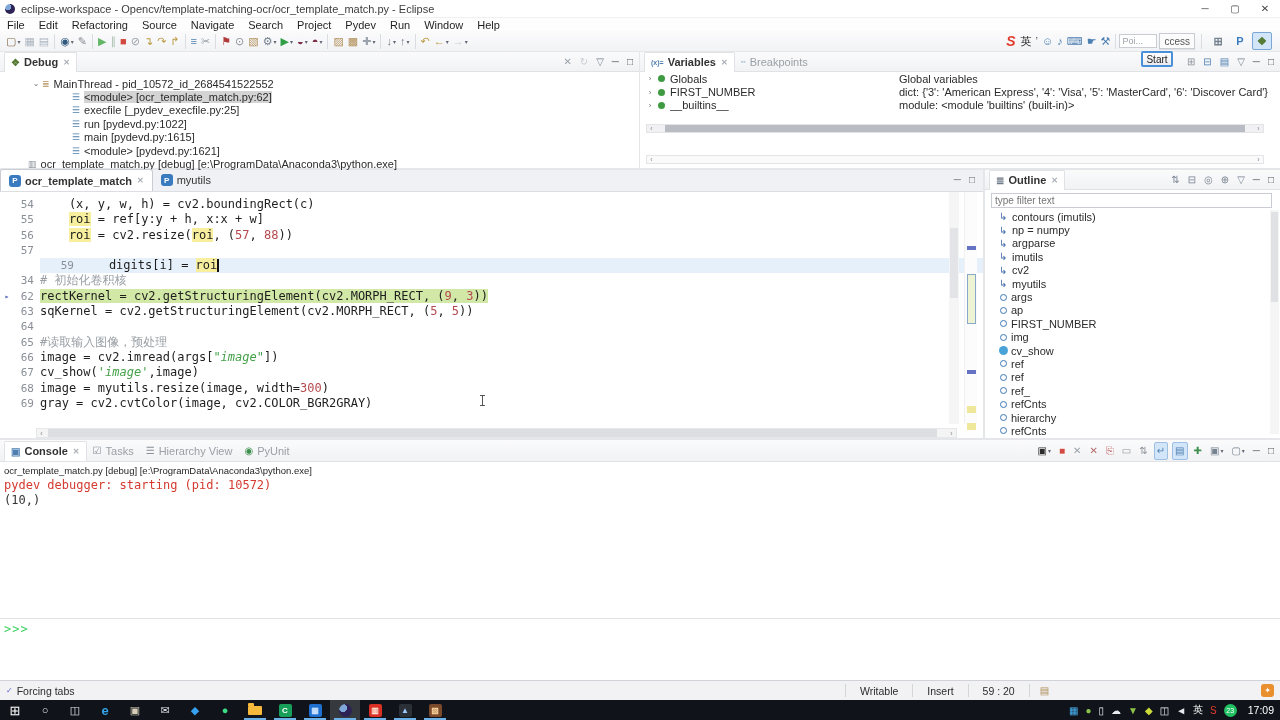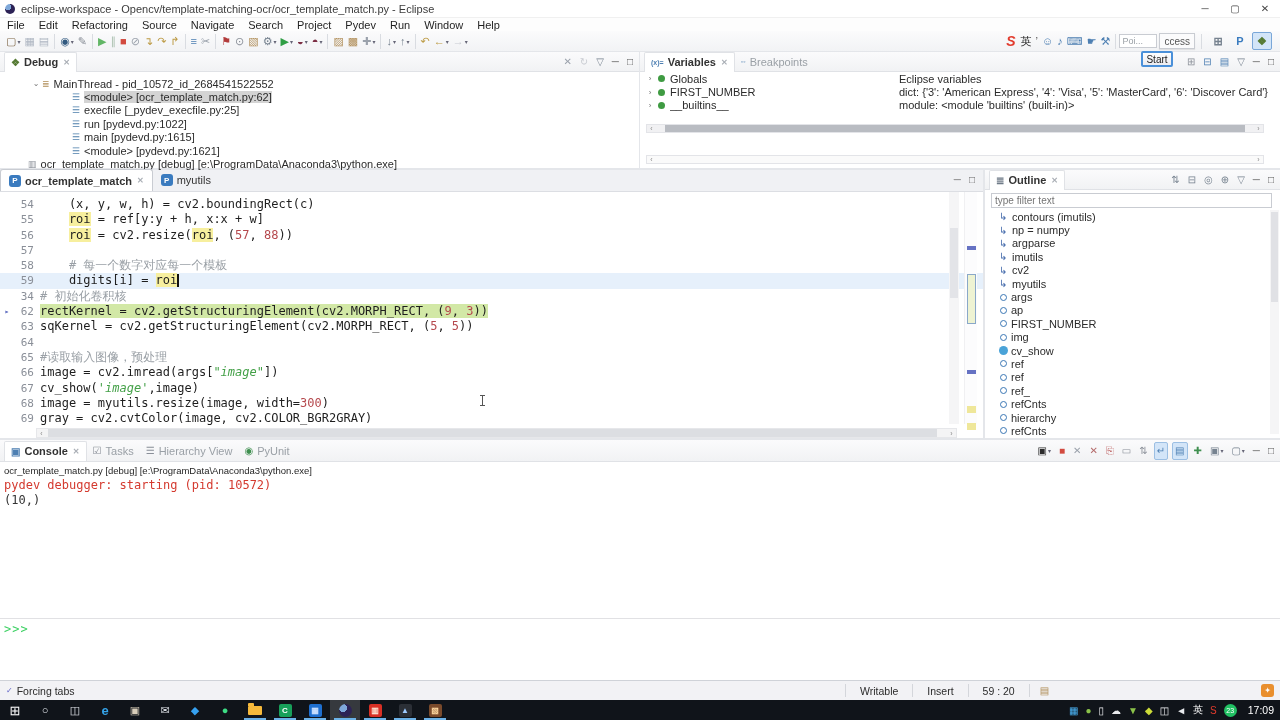--- a/index.html
+++ b/index.html
@@ -67,21 +67,21 @@
   .pyicon { width:12px; height:12px; border-radius:3px; background:#3a7bbf; color:#fff; font-size:8px; font-weight:bold;
     display:inline-flex; align-items:center; justify-content:center; margin-right:4px; }
   .etools { position:absolute; right:8px; top:4px; display:flex; gap:8px; color:#666; font-size:10px; }
 
   .codewrap { position:absolute; top:22px; left:0; right:0; bottom:0; overflow:hidden; }
   .cl { display:flex; height:15.3px; line-height:15.3px; font-family:"DejaVu Sans Mono", monospace; font-size:12px; white-space:pre; }
   .cl .mk { width:14px; flex:none; font-size:8px; color:#5c6bc0; display:flex; align-items:center; justify-content:center; }
   .cl .ln { width:20px; flex:none; text-align:right; color:#8a8f98; font-size:11px; margin-right:6px; }
   .cl .ct { flex:1; }
   .tokens { display:inline; }
-  .hl-current { background:#e6f0fb; }
+  .hl-current { background:#e6f0fb;margin-left:40px; }
   .debug-bg { background:#d2e8a6; }
   .tk-p { color:#1e1e1e; }
   .tk-o { background:#f7ef9e; color:#1e1e1e; }
   .tk-n2 { color:#b5484d; }
   .tk-s { color:#43a047; font-style:italic; }
   .tk-c { color:#9aa0a6; }
   .caret { display:inline-block; width:1.5px; height:13px; background:#111; vertical-align:middle; }
 
   .ehscroll { position:absolute; left:36px; right:26px; top:258px; height:10px; background:#f4f4f5; border:1px solid #e6e7ea; display:flex; align-items:center; z-index:4; }
   .ehscroll .thumb { height:8px; background:#dcdee2; flex:1; margin:0 10px 0 2px; }
@@ -394,21 +394,21 @@
         <span class="tbtn">
           <span class="glyph" style="color: rgb(85, 85, 85);">□</span>
         </span>
       </span>
   </div>
   <div>
       <div class="vrow">
         <span class="texp tw" style="margin-left: 4px;">›</span>
         <span class="vdot"></span>
         <span style="width: 229px; flex: 0 0 auto; overflow: hidden;">Globals</span>
-        <span style="overflow: hidden;">Eclipse variables</span>
+        <span style="overflow: hidden;">Global variables</span>
       </div>
       <div class="vrow">
         <span class="texp tw" style="margin-left: 4px;">›</span>
         <span class="vdot"></span>
         <span style="width: 229px; flex: 0 0 auto; overflow: hidden;">FIRST_NUMBER</span>
         <span style="overflow: hidden;">dict: {'3': 'American Express', '4': 'Visa', '5': 'MasterCard', '6': 'Discover Card'}</span>
       </div>
       <div class="vrow">
         <span class="texp tw" style="margin-left: 4px;">›</span>
         <span class="vdot"></span>
@@ -445,21 +445,20 @@
       <span>─</span>
       <span>□</span>
     </span>
   </div>
   <div class="codewrap">
     <div style="padding-top:5px;">
         <div class="cl"><span class="mk"></span><span class="ln">54</span><span class="ct" style="padding-left: 4ch;"><span class="tokens"><span class="tk-p">(x, y, w, h) = cv2.boundingRect(c)</span></span></span></div>
         <div class="cl"><span class="mk"></span><span class="ln">55</span><span class="ct" style="padding-left: 4ch;"><span class="tokens"><span class="tk-o">roi</span><span class="tk-p"> = ref[y:y + h, x:x + w]</span></span></span></div>
         <div class="cl"><span class="mk"></span><span class="ln">56</span><span class="ct" style="padding-left: 4ch;"><span class="tokens"><span class="tk-o">roi</span><span class="tk-p"> = cv2.resize(</span><span class="tk-o">roi</span><span class="tk-p">, (</span><span class="tk-n2">57</span><span class="tk-p">, </span><span class="tk-n2">88</span><span class="tk-p">))</span></span></span></div>
         <div class="cl"><span class="mk"></span><span class="ln">57</span><span class="ct"><span class="tokens"></span></span></div>
-        <div class="cl"><span class="mk"></span><span class="ln">58</span><span class="ct" style="padding-left: 4ch;"><span class="tokens"><span class="tk-c"># 每一个数字对应每一个模板</span></span></span></div>
         <div class="cl hl-current"><span class="mk"></span><span class="ln">59</span><span class="ct" style="padding-left: 4ch;"><span class="tokens"><span class="tk-p">digits[i] = </span><span class="tk-o">roi</span><span class="caret"></span></span></span></div>
         <div class="cl"><span class="mk"></span><span class="ln">34</span><span class="ct"><span class="tokens"><span class="tk-c"># 初始化卷积核</span></span></span></div>
         <div class="cl"><span class="mk">▸</span><span class="ln">62</span><span class="ct"><span class="tokens debug-bg"><span class="tk-p">rectKernel = cv2.getStructuringElement(cv2.MORPH_RECT, (</span><span class="tk-n2">9</span><span class="tk-p">, </span><span class="tk-n2">3</span><span class="tk-p">))</span></span></span></div>
         <div class="cl"><span class="mk"></span><span class="ln">63</span><span class="ct"><span class="tokens"><span class="tk-p">sqKernel = cv2.getStructuringElement(cv2.MORPH_RECT, (</span><span class="tk-n2">5</span><span class="tk-p">, </span><span class="tk-n2">5</span><span class="tk-p">))</span></span></span></div>
         <div class="cl"><span class="mk"></span><span class="ln">64</span><span class="ct"><span class="tokens"></span></span></div>
         <div class="cl"><span class="mk"></span><span class="ln">65</span><span class="ct"><span class="tokens"><span class="tk-c">#读取输入图像，预处理</span></span></span></div>
         <div class="cl"><span class="mk"></span><span class="ln">66</span><span class="ct"><span class="tokens"><span class="tk-p">image = cv2.imread(args[</span><span class="tk-s">"image"</span><span class="tk-p">])</span></span></span></div>
         <div class="cl"><span class="mk"></span><span class="ln">67</span><span class="ct"><span class="tokens"><span class="tk-p">cv_show(</span><span class="tk-s">'image'</span><span class="tk-p">,image)</span></span></span></div>
         <div class="cl"><span class="mk"></span><span class="ln">68</span><span class="ct"><span class="tokens"><span class="tk-p">image = myutils.resize(image, width=</span><span class="tk-n2">300</span><span class="tk-p">)</span></span></span></div>
         <div class="cl"><span class="mk"></span><span class="ln">69</span><span class="ct"><span class="tokens"><span class="tk-p">gray = cv2.cvtColor(image, cv2.COLOR_BGR2GRAY)</span></span></span></div>

